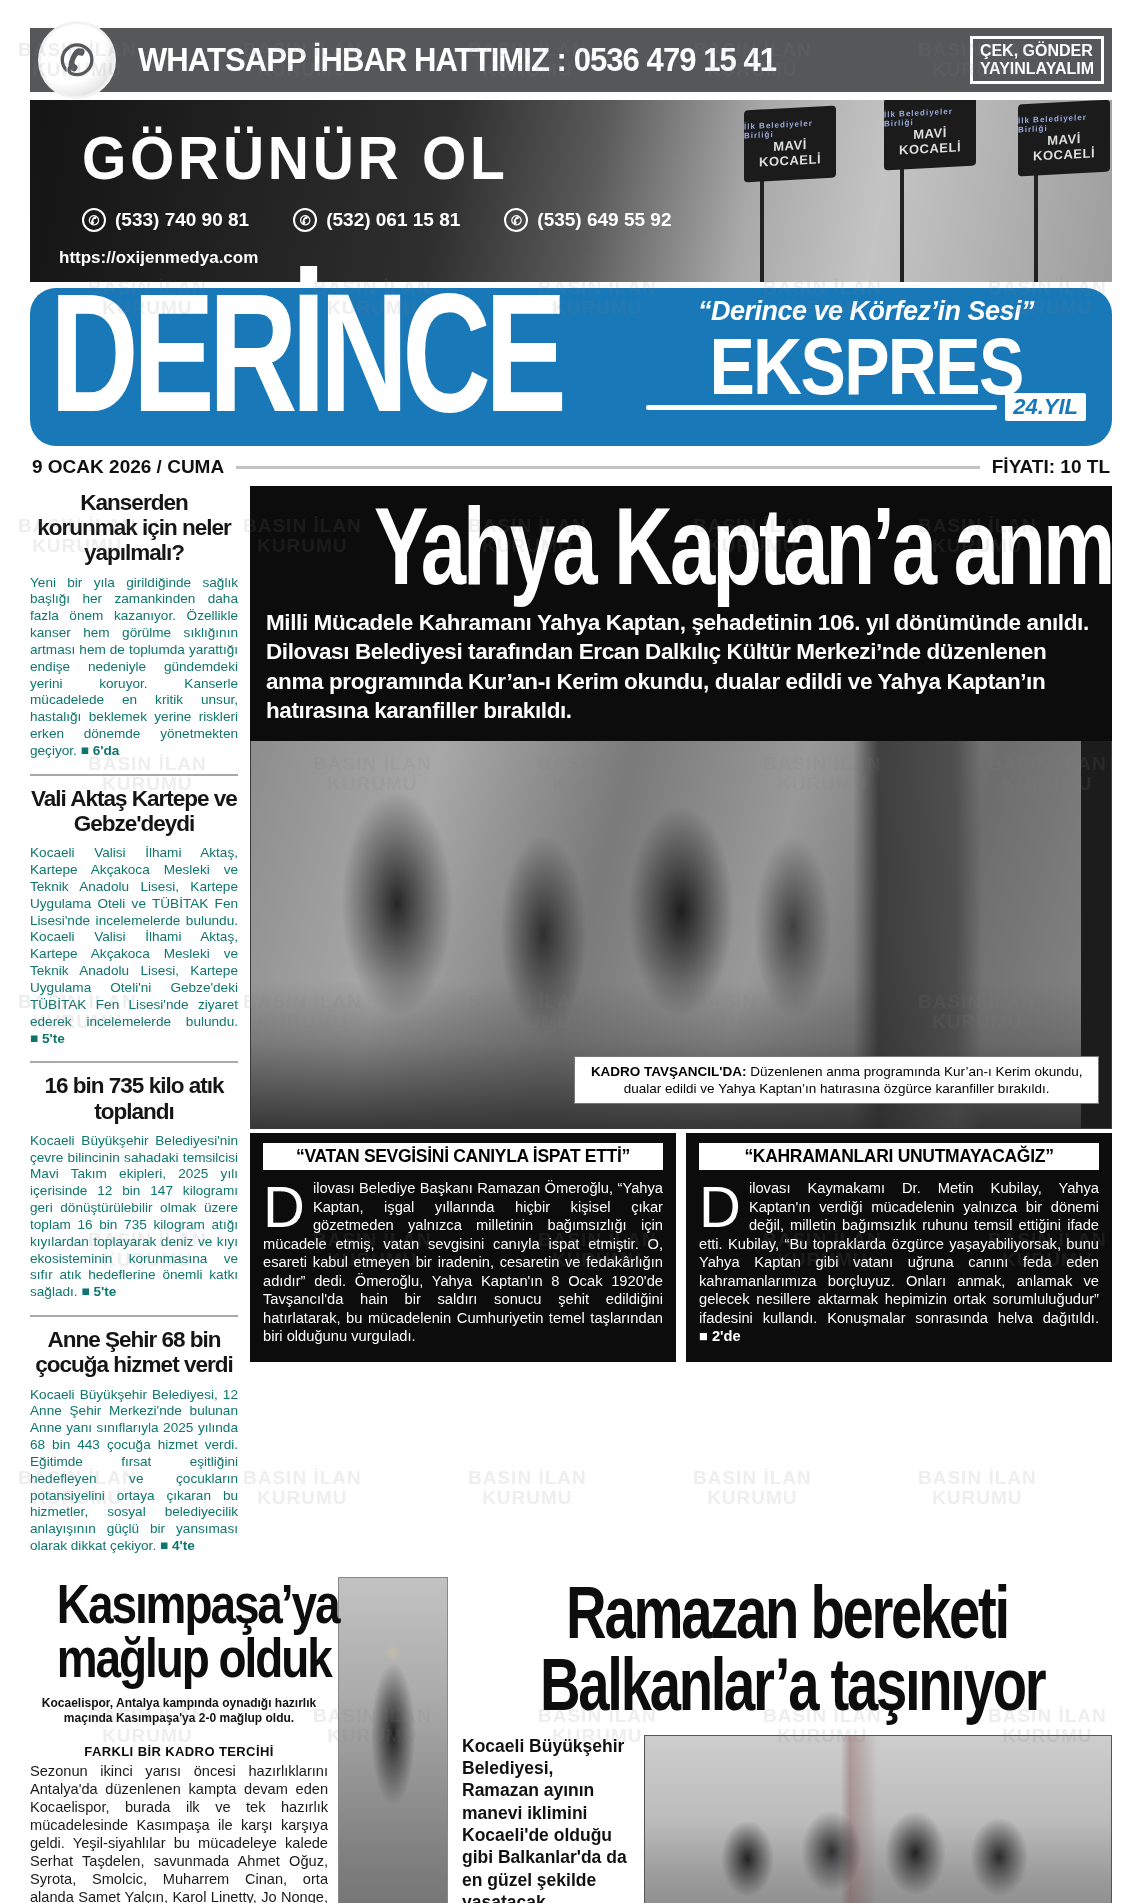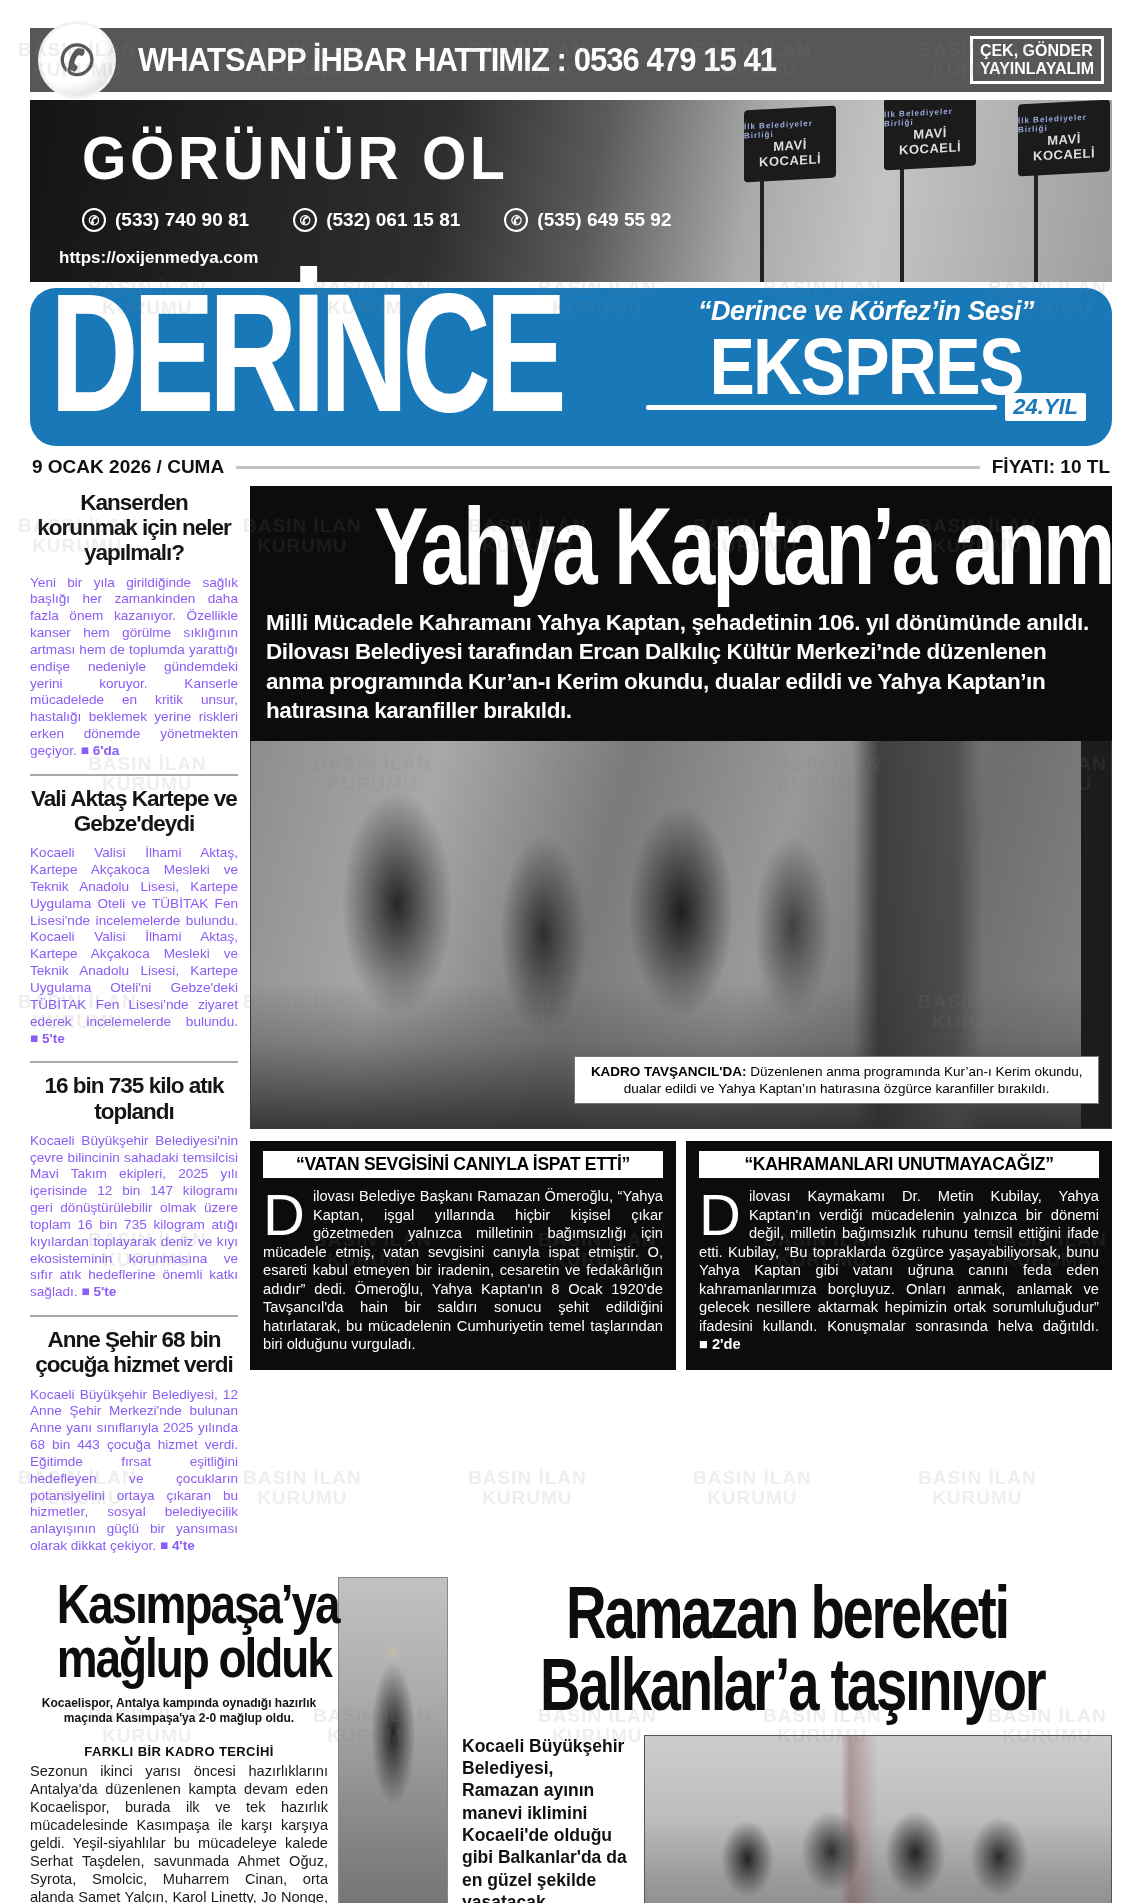--- a/index.html
+++ b/index.html
@@ -57,21 +57,21 @@
   
   .dateline { display:flex; align-items:center; margin:10px 2px 8px; font-weight:800; font-size:19px; color:#111; }
   .dl-line { flex:1; height:3px; background:#c2c2c2; margin:0 12px; }
 
   
   .mainrow { display:flex; gap:12px; }
   .leftcol { width:208px; flex:none; }
   .article { padding:4px 0 12px; }
   .article + .article { border-top:2px solid #a9a9a9; margin-top:2px; padding-top:10px; }
   .a-title { text-align:center; font-weight:bold; font-size:22.5px; line-height:1.12; letter-spacing:-1px; margin-bottom:9px; color:#151515; }
-  .a-body { font-size:13.6px; line-height:1.24; text-align:justify; color:#8b5cf6; }
+  .a-body { font-size:13.6px; line-height:1.24; text-align:justify; color:#0f766e; }
   .pref { font-weight:800; white-space:nowrap; }
 
   .maincol { flex:1; min-width:0; }
   .black-band { background:#0c0c0c; color:#fff; padding:4px 16px 16px; }
   .main-headline { font-size:110px; font-weight:800; line-height:1.02; letter-spacing:-4px; text-align:center;
                    transform:scaleX(.74); transform-origin:center; white-space:nowrap; }
   .main-subhead { font-size:22.5px; font-weight:bold; line-height:1.3; letter-spacing:-.4px; margin-top:6px; }
 
   .main-photo { position:relative; height:388px; border:1px solid #3a3a3a; border-top:none;
       background:
@@ -80,21 +80,21 @@
         radial-gradient(ellipse 70px 160px at 34% 50%, rgba(25,25,25,.8), rgba(0,0,0,0) 62%),
         radial-gradient(ellipse 85px 170px at 50% 44%, rgba(10,10,10,.85), rgba(0,0,0,0) 62%),
         radial-gradient(ellipse 60px 140px at 63% 48%, rgba(30,30,30,.7), rgba(0,0,0,0) 65%),
         linear-gradient(90deg, rgba(0,0,0,0) 70%, rgba(45,45,45,.8) 73%, rgba(70,70,70,.8) 82%, rgba(0,0,0,0) 85%),
         linear-gradient(0deg, rgba(50,50,50,.95) 0%, rgba(90,90,90,.5) 22%, rgba(0,0,0,0) 38%),
         linear-gradient(105deg, #8d8d8d 0%, #a8a8a8 20%, #7a7a7a 40%, #999 58%, #6d6d6d 78%, #8a8a8a 100%); }
   .caption { position:absolute; right:12px; bottom:24px; width:61%; background:#fff; color:#000;
              border:1px solid #777; padding:6px 10px; font-size:13.5px; line-height:1.28; text-align:center; }
   .cap-label { font-weight:800; }
 
-  .quote-row { display:flex; gap:10px; margin-top:12px; }
+  .quote-row { display:flex; gap:10px; margin-top:4px; }
   .qbox { flex:1; background:#0c0c0c; color:#fff; padding:10px 13px 16px; min-width:0; }
   .q-head { background:#fff; color:#000; text-align:center; font-weight:800; font-size:17.5px;
             letter-spacing:-.3px; padding:3px 4px; margin-bottom:9px; }
   .q-body { font-size:14.7px; line-height:1.26; text-align:justify; }
   .dropcap { float:left; font-size:58px; line-height:.78; padding:5px 8px 0 0; font-weight:400; }
 
   
   .bottomrow { display:flex; gap:14px; margin-top:10px; }
   .bottom-left { width:418px; flex:none; }
   .sports-row { display:flex; gap:10px; }

